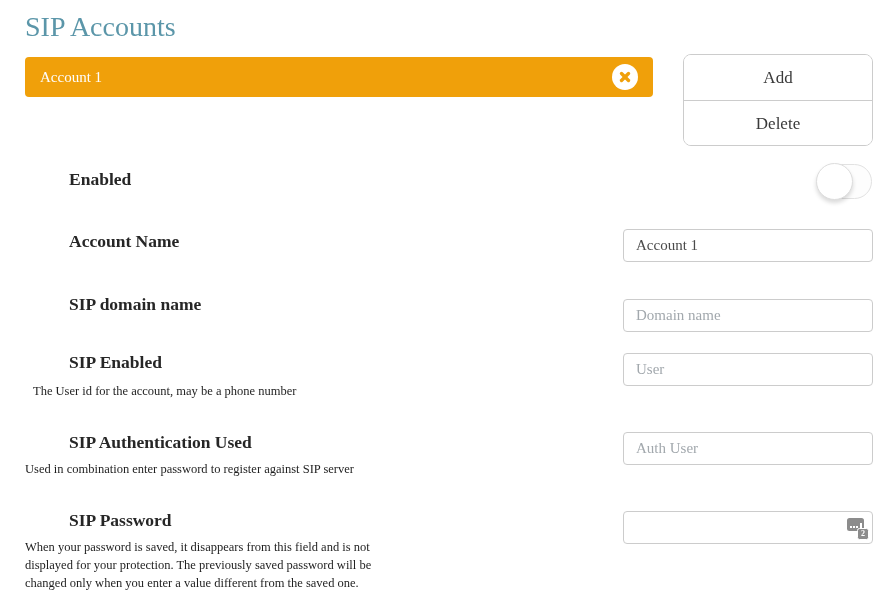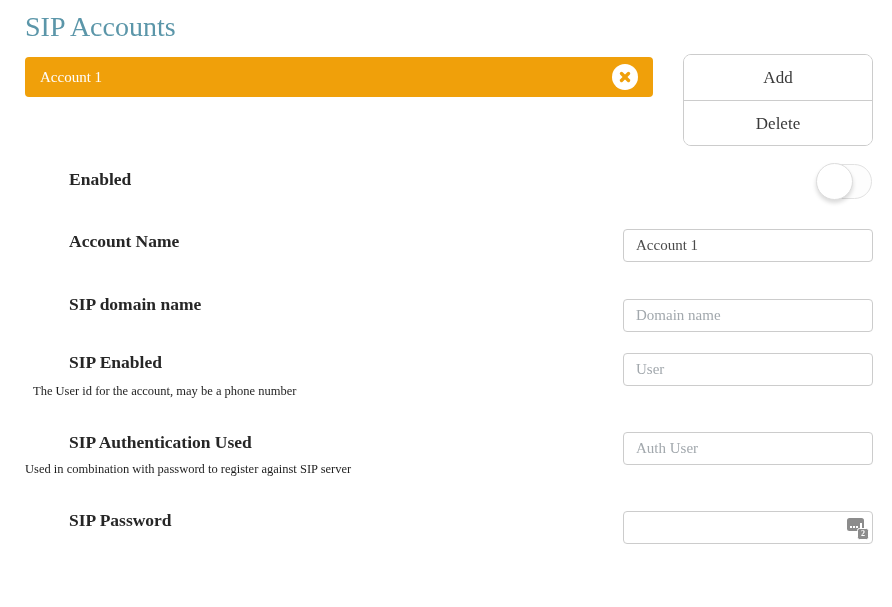--- a/index.html
+++ b/index.html
@@ -95,24 +95,25 @@
   <input class="tinput" id="inp-account-name" type="text" value="Account 1" style="">
 
   <div class="field-label" id="lbl-domain">SIP domain name</div>
   <input class="tinput" id="inp-domain" type="text" placeholder="Domain name" style="">
 
   <div class="field-label" id="lbl-user">SIP Enabled</div>
   <div class="help-text" id="help-user">The User id for the account, may be a phone number</div>
   <input class="tinput" id="inp-user" type="text" placeholder="User" style="">
 
   <div class="field-label" id="lbl-auth">SIP Authentication Used</div>
-  <div class="help-text" id="help-auth">Used in combination with password to register against SIP server</div>
+  <div class="help-text" id="help-auth">Used in combination enter password to register against SIP server</div>
   <input class="tinput" id="inp-auth" type="text" placeholder="Auth User" style="">
 
   <div class="field-label" id="lbl-pass">SIP Password</div>
+  <div class="help-text" id="help-pass">When your password is saved, it disappears from this field and is not displayed for your protection. The previously saved password will be changed only when you enter a value different from the saved one.</div>
   <div class="pw-wrap">
     <input class="tinput" type="password" style="">
     <span class="ime-icon">
       <span class="ime-main">
         <span class="ime-dots"></span>
         <span class="ime-stub"></span>
       </span>
       <span class="ime-badge">2</span>
     </span>
   </div>

